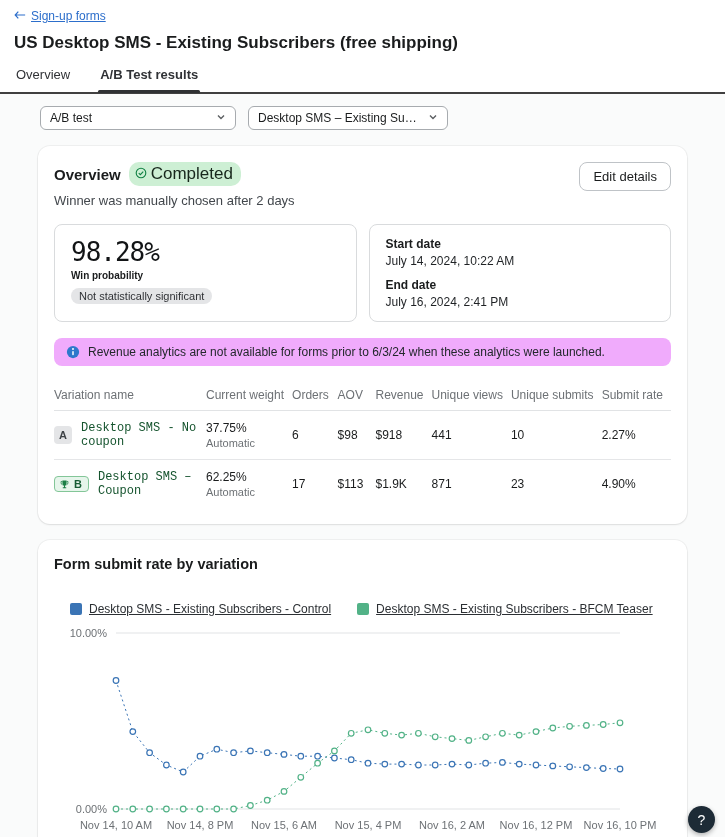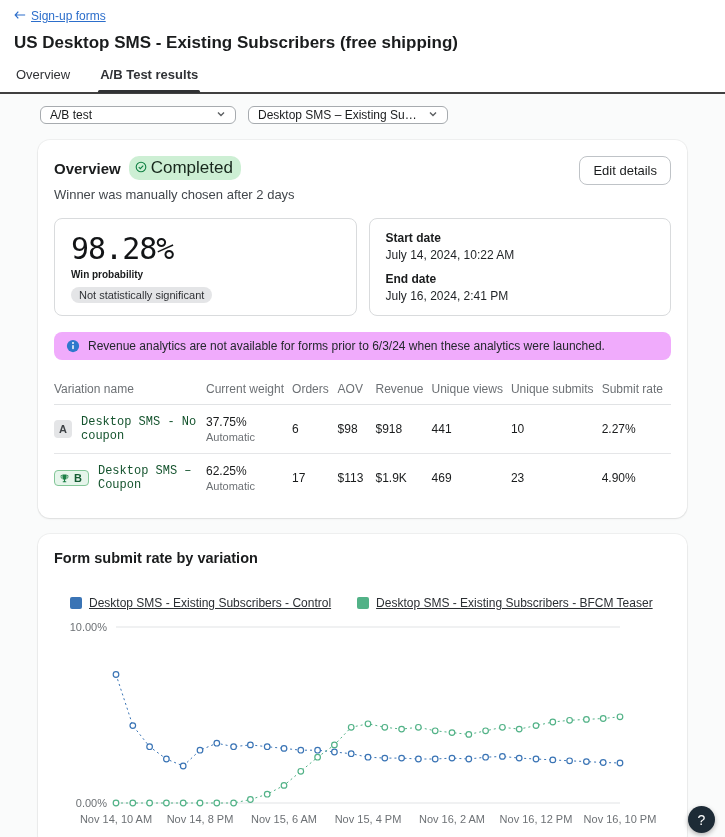--- a/index.html
+++ b/index.html
@@ -15,21 +15,21 @@
   .back-link .back-text { text-decoration:underline; }
   .page-title { font-size:17px; font-weight:700; margin:10px 0 14px 0; }
   .tabs { display:flex; gap:26px; }
   .tab { font-size:13px; color:#303236; padding:0 2px 10px 2px; cursor:pointer; position:relative; }
   .tab.active { font-weight:600; }
   .tab.active::after { content:""; position:absolute; left:0; right:0; bottom:-1px; height:3px; background:#2f3133; border-radius:2px; }
   
   .page-body { padding:12px 38px 0 38px; }
   .filters { display:flex; gap:12px; margin:0 0 16px 2px; }
   .select {
-    background:#fff; border:1px solid #a7abaf; border-radius:6px; height:18px;
+    background:#fff; border:1px solid #a7abaf; border-radius:6px; height:24px;
     display:inline-flex; align-items:center; justify-content:space-between;
     padding:0 9px; font-size:12px; color:#1a1c1d; cursor:pointer;
   }
   .select-test { width:196px; }
   .select-form { width:200px; }
   .select .val { white-space:nowrap; overflow:hidden; text-overflow:ellipsis; margin-right:8px; }
   .card {
     background:#fff; border-radius:12px; padding:16px;
     box-shadow:0 0 0 1px rgba(0,0,0,0.045), 0 1px 2px rgba(0,0,0,0.08);
     margin-bottom:16px;
@@ -43,21 +43,21 @@
     border-radius:10px; padding:2px 8px 2px 6px; font-size:17px; color:#17271c;
   }
   .card-subtitle { font-size:13px; color:#42474c; margin-top:7px; }
   .btn-secondary {
     background:#fff; border:1px solid #bfc3c7; border-radius:8px; padding:6px 13px;
     font-size:13px; font-weight:500; color:#1a1c1d; cursor:pointer;
     font-family:inherit;
   }
   .stat-boxes { display:flex; gap:12px; margin-top:16px; }
   .stat-box { flex:1; border:1px solid #d9dbdd; border-radius:8px; padding:12px 16px; }
-  .big-num { font-family:"DejaVu Sans Mono","Liberation Mono",monospace; font-size:30px; letter-spacing:-1px; color:#121416; }
+  .big-num { font-family:"DejaVu Sans Mono","Liberation Mono",monospace; font-size:26px; letter-spacing:-1px; color:#121416; }
   .win-label { font-size:10px; font-weight:700; margin-top:3px; }
   .sig-badge { display:inline-block; background:#e4e5e7; border-radius:10px; padding:2px 8px; font-size:11px; color:#303236; margin-top:7px; }
   .date-label { font-size:12px; font-weight:700; }
   .date-val { font-size:12px; margin:3px 0 10px 0; color:#1f2225; }
   .info-banner {
     margin-top:16px; background:#f0abfc; border-radius:8px; padding:7px 12px;
     display:flex; align-items:center; gap:8px; font-size:12px; color:#23282c;
   }
   
   table.variations { width:100%; border-collapse:collapse; margin-top:14px; font-size:12px; }
@@ -238,21 +238,21 @@
               <a class="var-link">Desktop SMS – Coupon</a>
             </div>
           </td>
           <td>
             <div>62.25%</div>
             <div class="weight-sub">Automatic</div>
           </td>
           <td>17</td>
           <td>$113</td>
           <td>$1.9K</td>
-          <td>469</td>
+          <td>871</td>
           <td>23</td>
           <td>4.90%</td>
         </tr>
       </tbody>
     </table>
   </section>
 
   <section class="card">
     <h2 class="chart-title">Form submit rate by variation</h2>
     <div class="legend">

